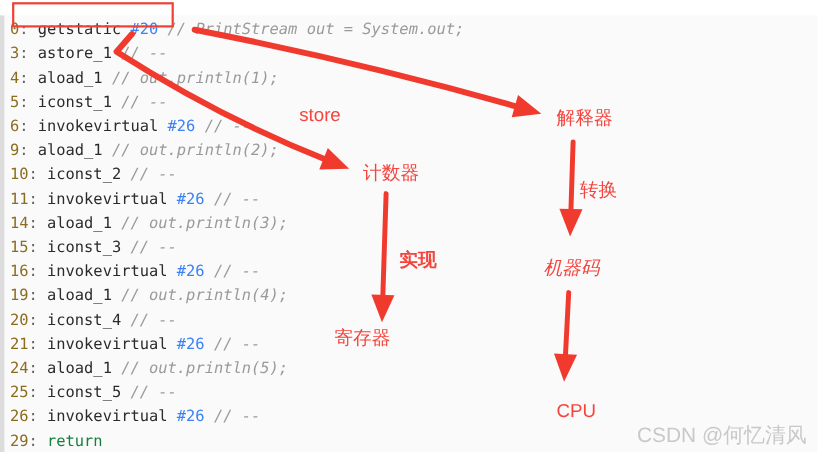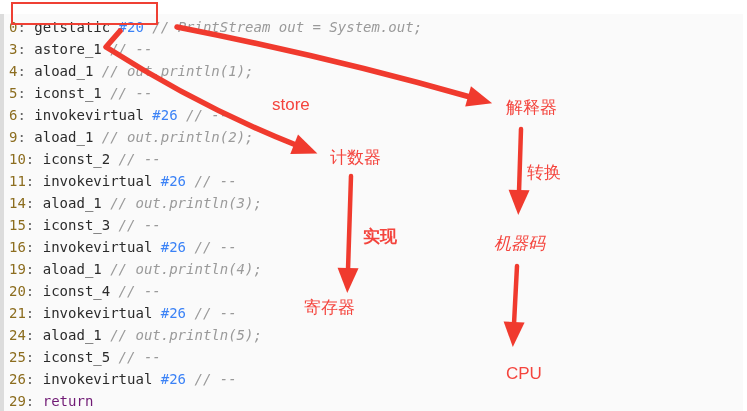--- a/index.html
+++ b/index.html
@@ -16,21 +16,21 @@
     border-left:4px solid #dcdcdc;
     padding:2px 0 0 5px;
     box-sizing:border-box;
     font-size:14px;line-height:22px;
     white-space:pre;
   }
   .code-line{height:22px;}
   .ln{color:#8c6d1f;}
   .colon{color:#666;}
   .op{color:#2b2b2b;}
-  .op.kw{color:#701a75;}
+  .op.kw{color:#15803d;}
   .arg{color:#3b82f6;}
   .cm{color:#9a9a9a;font-style:italic;}
   
   .red-box{
     position:absolute;left:11px;top:2px;width:147px;height:23px;
     border:2px solid #ef4034;box-sizing:border-box;
     background:transparent;
   }
   
   svg.overlay{position:absolute;left:0;top:0;pointer-events:none;}
@@ -78,13 +78,14 @@
       <div class="ann-label" style="left: 272px; top: 95px;">store</div>
       <div class="ann-label" style="left: 506px; top: 98px;">解释器</div>
       <div class="ann-label" style="left: 330px; top: 124px; margin-top: 24px;">计数器</div>
       <div class="ann-label" style="left: 527px; top: 163px; text-align: center;">转换</div>
       <div class="ann-label" style="left: 363px; top: 227px; font-weight: bold;">实现</div>
       <div class="ann-label" style="left: 494px; top: 234px; font-style: italic;">机器码</div>
       <div class="ann-label" style="left: 304px; top: 298px;">寄存器</div>
       <div class="ann-label" style="left: 484px; top: 364px; margin-left: 22px;">CPU</div>
     </div>
 
+  <div class="watermark">CSDN @何忆清风</div>
 </div>
 
 </body></html>

